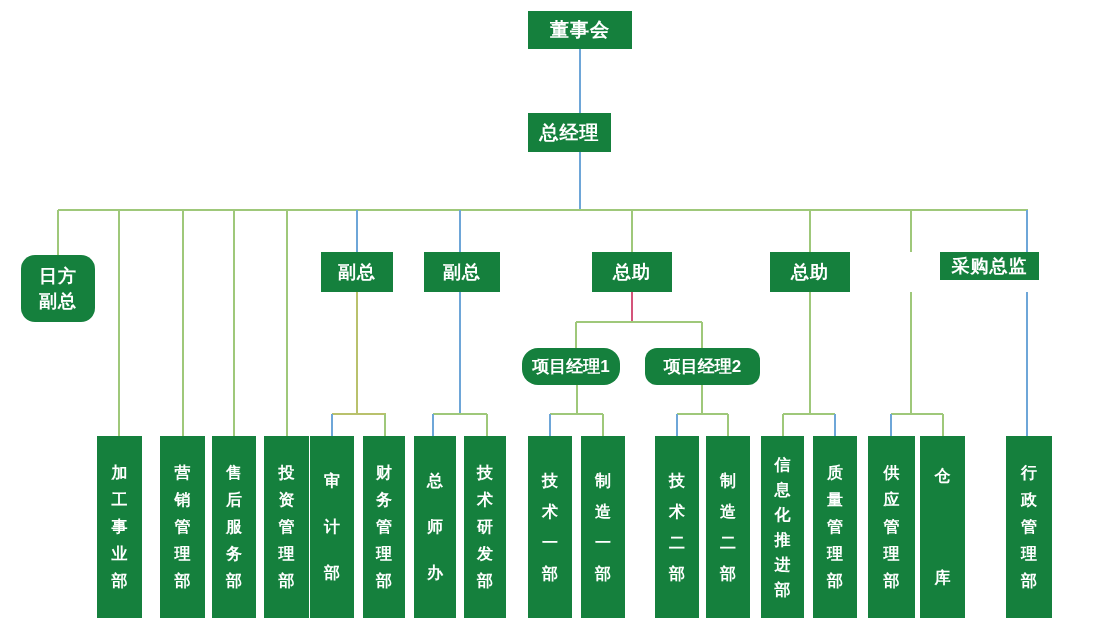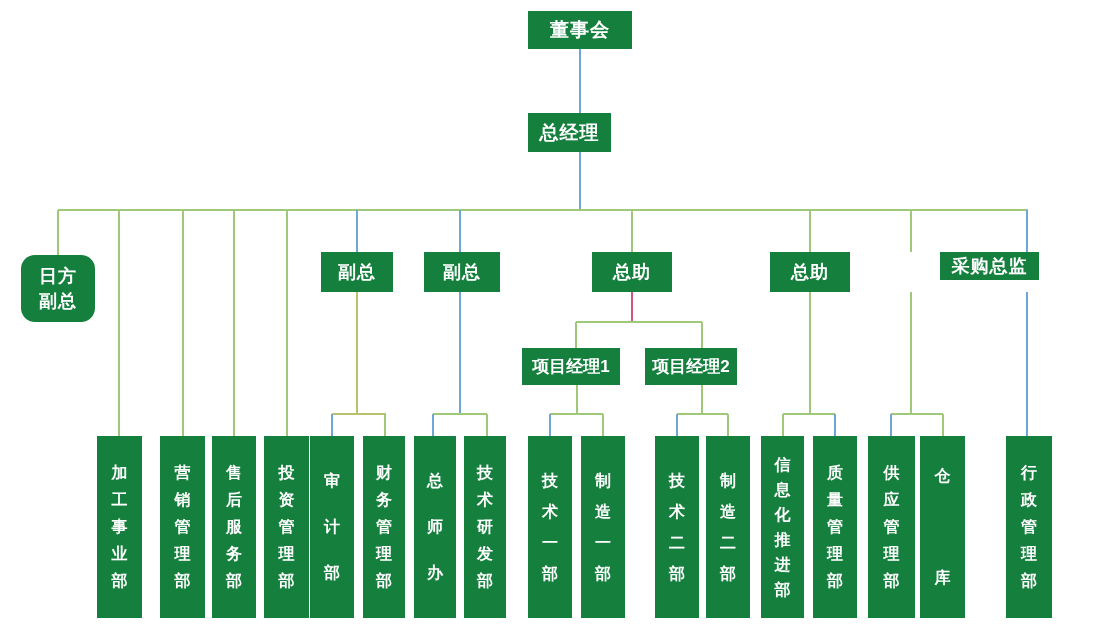--- a/index.html
+++ b/index.html
@@ -101,22 +101,22 @@
   <div class="box lvl1" style="left:528px;top:113px;width:83px;height:39px;">总经理</div>
 
   <div class="box lvl3" style="left:21px;top:255px;width:74px;height:67px;border-radius:14px;">日方
 副总</div>
   <div class="box lvl3" style="left:321px;top:252px;width:72px;height:40px;">副总</div>
   <div class="box lvl3" style="left:424px;top:252px;width:76px;height:40px;">副总</div>
   <div class="box lvl3" style="left:592px;top:252px;width:80px;height:40px;">总助</div>
   <div class="box lvl3" style="left:770px;top:252px;width:80px;height:40px;">总助</div>
   <div class="box lvl3" style="left:898px;top:252px;width:99px;height:28px;margin-left:42px;">采购总监</div>
 
-  <div class="box lvl4" style="left:522px;top:348px;width:98px;height:37px;">项目经理1</div>
-  <div class="box lvl4" style="left:645px;top:348px;width:92px;height:37px;">项目经理2</div>
+  <div class="box lvl4" style="left:522px;top:348px;width:98px;height:37px;border-radius:16px;">项目经理1</div>
+  <div class="box lvl4" style="left:645px;top:348px;width:115px;height:37px;border-radius:12px;">项目经理2</div>
 
   <div class="box dept n5" style="left:97px;top:436px;width:45px;height:182px;">
       <span>加</span>
       <span>工</span>
       <span>事</span>
       <span>业</span>
       <span>部</span>
     </div>
   <div class="box dept n5" style="left:160px;top:436px;width:45px;height:182px;">
       <span>营</span>

